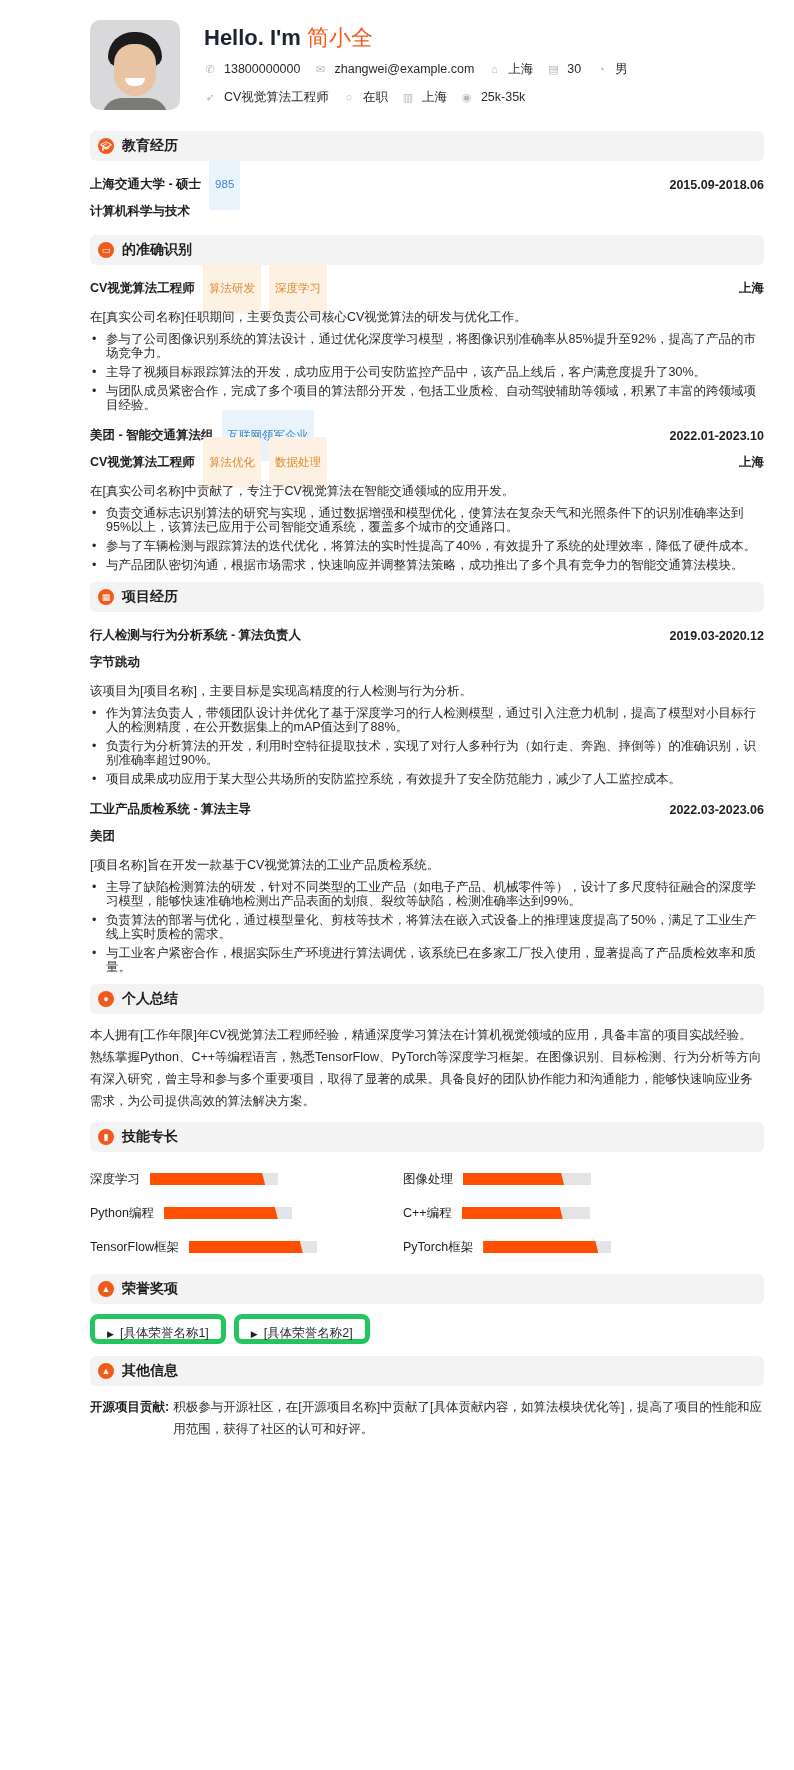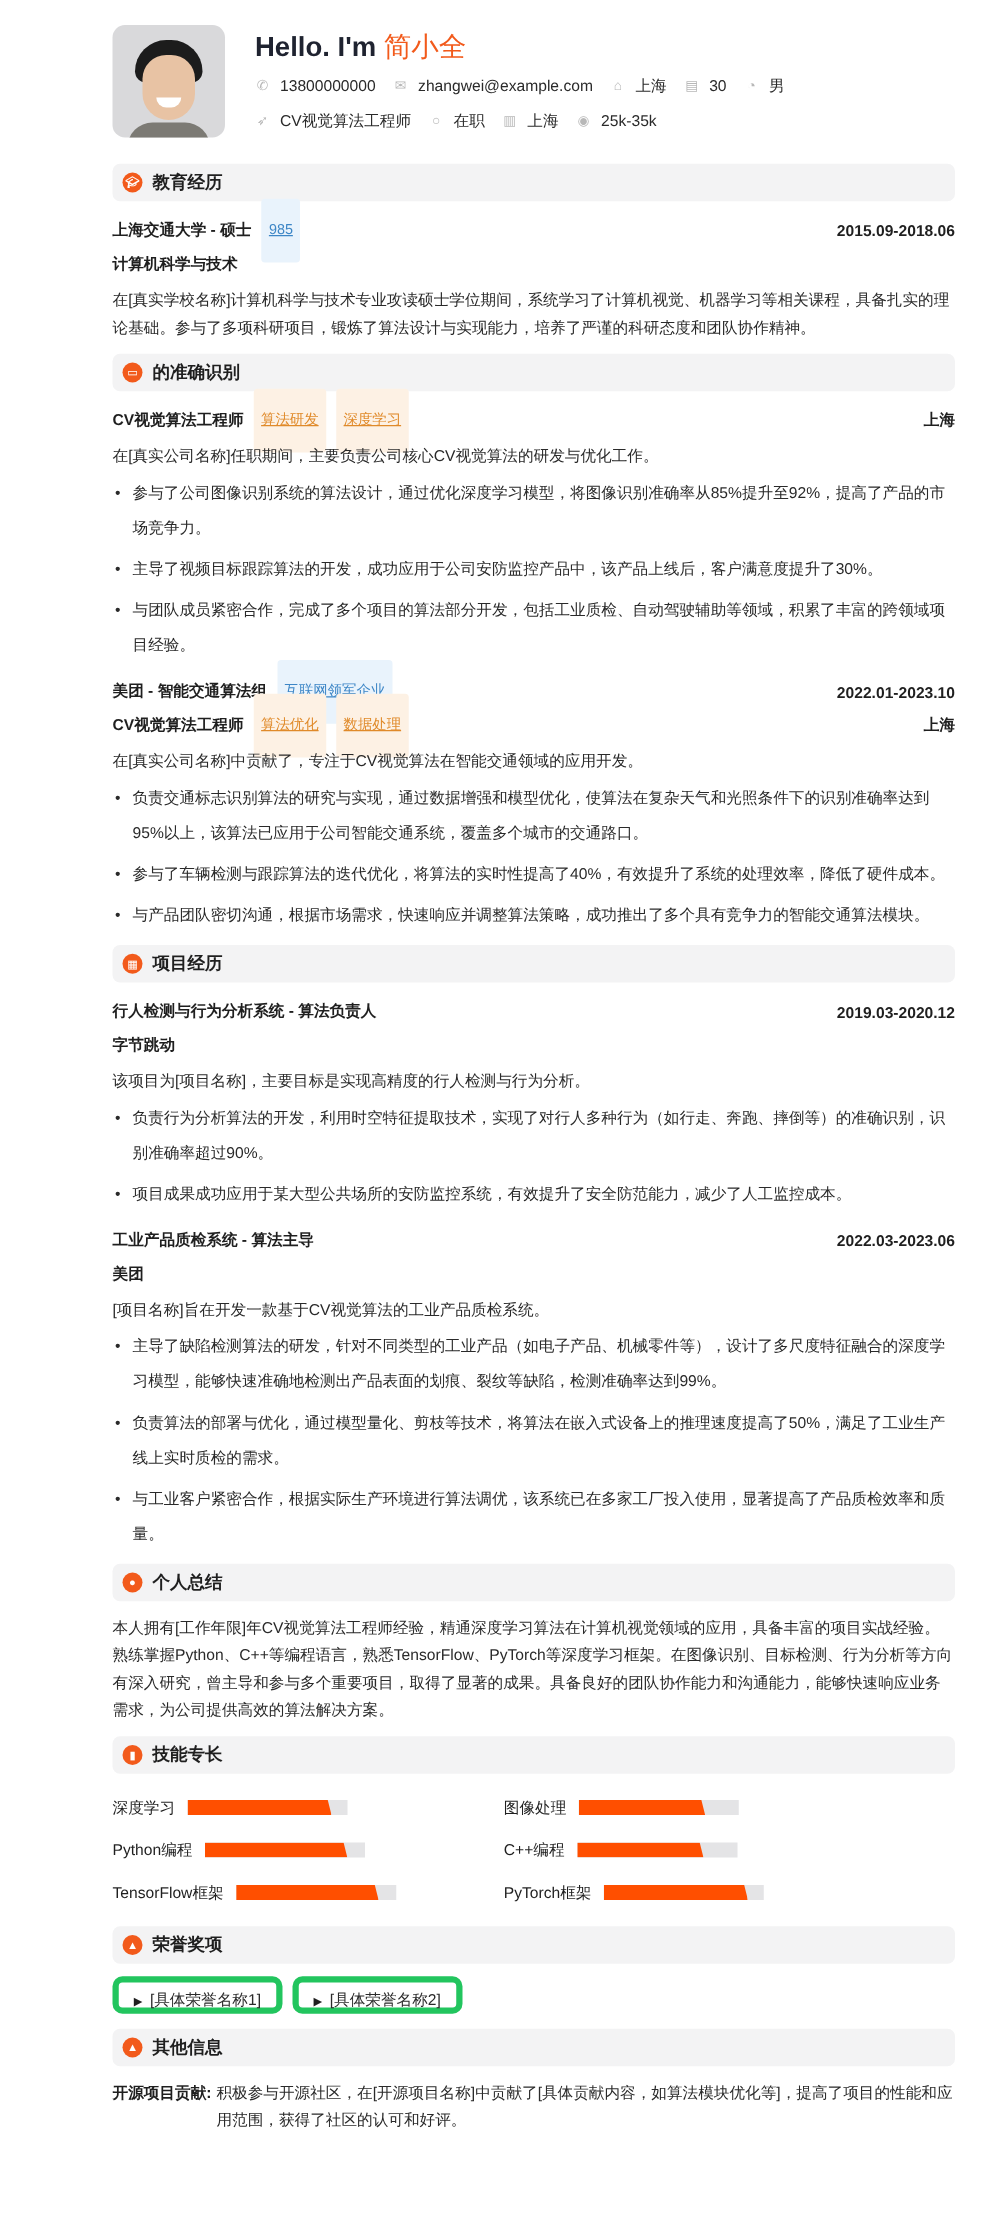--- a/index.html
+++ b/index.html
@@ -23,26 +23,26 @@
 
   
   .section { margin-top: 6px; }
   .sec-head { height: 30px; background: #f3f3f4; border-radius: 6px; display: flex; align-items: center; padding-left: 8px; margin-bottom: 10px; }
   .sec-icon { width: 16px; height: 16px; border-radius: 50%; background: #f25a1b; color: #fff; font-size: 9px; line-height: 16px; text-align: center; margin-right: 8px; font-weight: bold; }
   .sec-title { font-size: 14px; font-weight: bold; color: #1f1f1f; }
 
   .row { display: flex; justify-content: space-between; align-items: center; height: 27px; }
   .row .left { display: flex; align-items: center; font-weight: bold; font-size: 12.5px; }
   .row .right { font-weight: bold; font-size: 12.5px; }
-  .tag { display: inline-block; font-weight: normal; font-size: 11.5px; padding: 17px 6px; border-radius: 3px; margin-left: 8px; line-height: 17px; text-decoration: underline; }
+  .tag { display: inline-block; font-weight: normal; font-size: 11.5px; padding: 17px 6px; border-radius: 3px; margin-left: 8px; line-height: 17px; }
   .tag.blue { background: #e9f3fc; color: #3d86c6; }
   .tag.orange { background: #fdf1e4; color: #e08a2a; }
   .desc { font-size: 12.5px; line-height: 22px; color: #2a2a2a; margin: 4px 0 4px 0; }
   ul.bullets { list-style: none; }
-  ul.bullets li { position: relative; padding-left: 16px; font-size: 12.5px; line-height: 28px; color: #2a2a2a; margin-bottom: 5px; }
+  ul.bullets li { position: relative; padding-left: 16px; font-size: 12.5px; line-height: 14px; color: #2a2a2a; margin-bottom: 5px; }
   ul.bullets li::before { content: "•"; position: absolute; left: 2px; top: 0; color: #2a2a2a; }
   .block { margin-bottom: 10px; }
 
   
   .skills { display: grid; grid-template-columns: 313px 313px; column-gap: 0; row-gap: 0; }
   .skill { display: flex; align-items: center; height: 34px; font-size: 12.5px; }
   .skill .label { margin-right: 10px; color: #1f1f1f; }
   .skill .track { width: 128px; height: 12px; background: #e4e4e6; position: relative; }
   .skill .fill { position: absolute; left: 0; top: 0; height: 12px; background: #ff4f00; clip-path: polygon(0 0, calc(100% - 3px) 0, 100% 100%, 0 100%); }
 
@@ -121,21 +121,20 @@
       <div class="row">
         <div class="left">
             <span>上海交通大学 - 硕士</span>
             <span class="tag blue">985</span>
           </div>
         <div class="right">2015.09-2018.06</div>
       </div>
       <div class="row">
           <div class="left">计算机科学与技术</div>
         </div>
-      <div class="desc">在[真实学校名称]计算机科学与技术专业攻读硕士学位期间，系统学习了计算机视觉、机器学习等相关课程，具备扎实的理论基础。参与了多项科研项目，锻炼了算法设计与实现能力，培养了严谨的科研态度和团队协作精神。</div>
     </div>
   </div>
 
   <div class="section">
     <div class="sec-head">
       <span class="sec-icon">▭</span>
       <span class="sec-title">的准确识别</span>
     </div>
     <div id="work-list">
         <div class="block">
@@ -189,20 +188,21 @@
         <div class="block">
           <div class="row">
             <div class="left">行人检测与行为分析系统 - 算法负责人</div>
             <div class="right">2019.03-2020.12</div>
           </div>
           <div class="row">
             <div class="left">字节跳动</div>
           </div>
           <div class="desc">该项目为[项目名称]，主要目标是实现高精度的行人检测与行为分析。</div>
           <ul class="bullets">
+            <li>作为算法负责人，带领团队设计并优化了基于深度学习的行人检测模型，通过引入注意力机制，提高了模型对小目标行人的检测精度，在公开数据集上的mAP值达到了88%。</li>
             <li>负责行为分析算法的开发，利用时空特征提取技术，实现了对行人多种行为（如行走、奔跑、摔倒等）的准确识别，识别准确率超过90%。</li>
             <li>项目成果成功应用于某大型公共场所的安防监控系统，有效提升了安全防范能力，减少了人工监控成本。</li>
           </ul>
         </div>
         <div class="block">
           <div class="row">
             <div class="left">工业产品质检系统 - 算法主导</div>
             <div class="right">2022.03-2023.06</div>
           </div>
           <div class="row">

